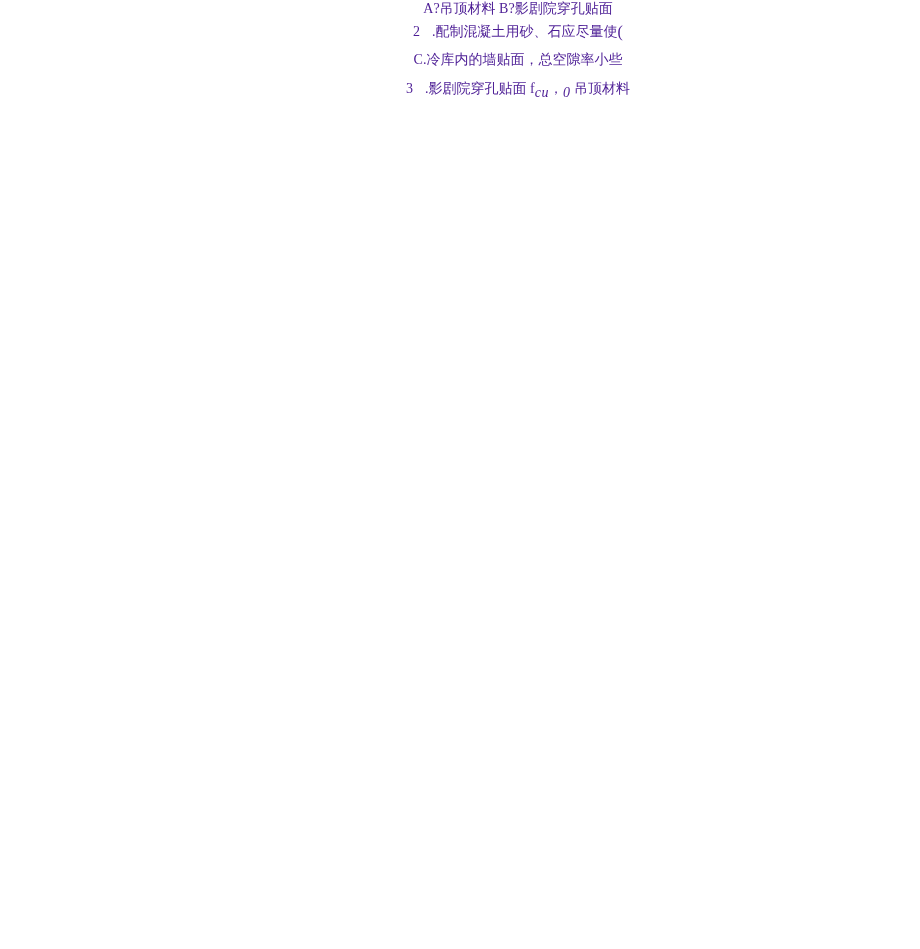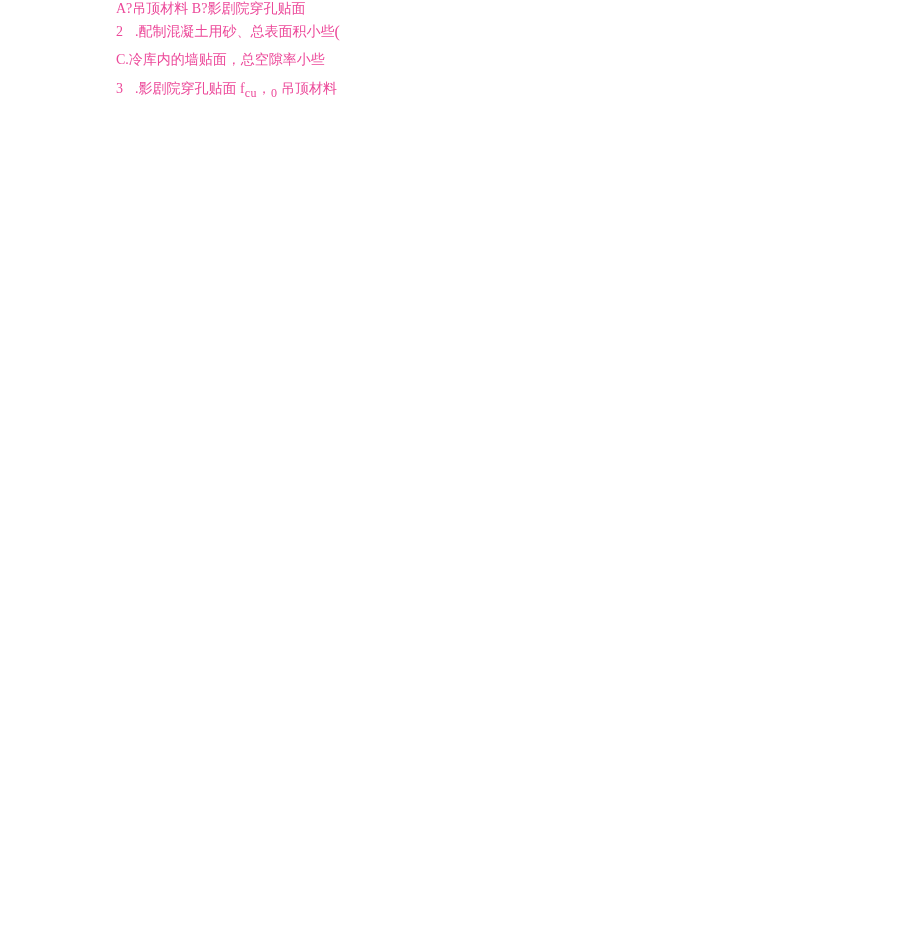--- a/index.html
+++ b/index.html
@@ -13,54 +13,56 @@
       background: #ffffff;
       font-family: "SimSun", "宋体", serif;
     }
     .page {
       padding-top: 2px;
       padding-left: 116px;
       width: 920px;
     }
     .line {
       font-size: 14px;
-      color: #ec4899;
+      color: #4c1d95;
       line-height: 1;
       white-space: nowrap;
+      text-align: center;
     }
     .l1 { margin-top: 0px; }
     .l2 { margin-top: 13px; }
     .l2 .gap { display: inline-block; width: 62px; }
     .l3 { margin-top: 8px; }
     .l3 .paren { font-size: 16px; vertical-align: -1px; }
     .l4 { margin-top: 10px; }
     .l5 { margin-top: 13px; }
     .l6 { margin-top: 15px; }
     .sub {
-      font-size: 12px;
+      font-size: 14px;
       vertical-align: sub;
       letter-spacing: 0.5px;
+      font-style: italic;
     }
     .numspace {
       display: inline-block;
       width: 12px;
     }
   </style>
 </head>
 <body>
 
 <div class="page">
 
   <div class="line l1">
     <span>A?吊顶材料 B?影剧院穿孔贴面</span>
   </div>
 
 
   <div class="line l3">
-    <span>2</span><span class="numspace"></span><span>.配制混凝土用砂、总表面积小些</span><span class="paren">(</span>
+    <span>2</span><span class="numspace"></span><span>.配制混凝土用砂、石应尽量使</span><span class="paren">(</span>
   </div>
 
 
   <div class="line l5">
     <span>C.冷库内的墙贴面，总空隙率小些</span>
   </div>
 
   <div class="line l6">
     <span>3</span><span class="numspace"></span><span>.影剧院穿孔贴面 f</span><span class="sub">cu</span><span>，</span><span class="sub">0</span><span> 吊顶材料</span>
   </div>

